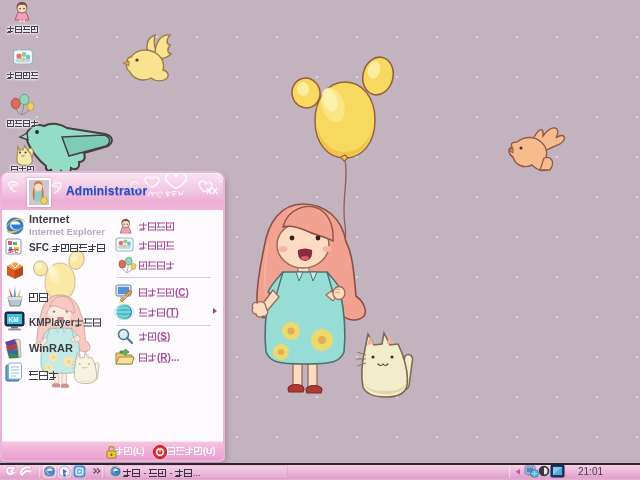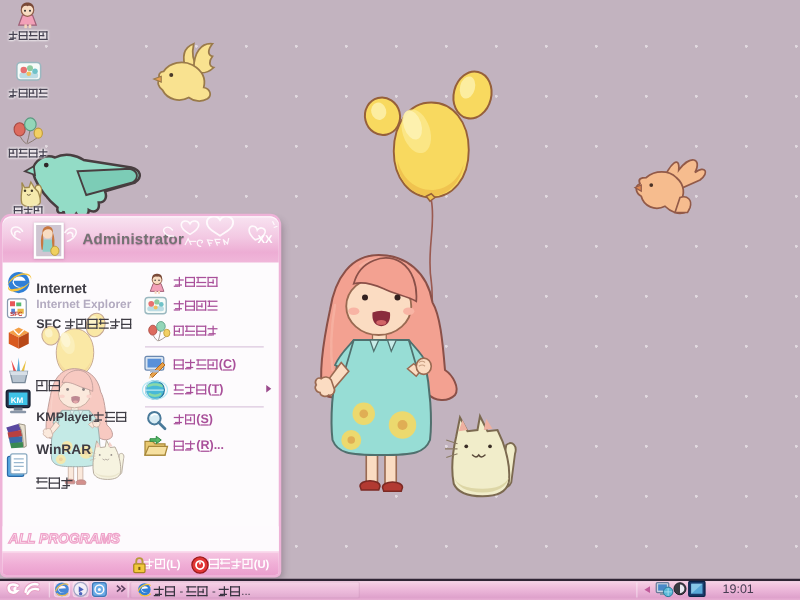--- a/index.html
+++ b/index.html
@@ -27,26 +27,26 @@
 .lbl{position:absolute;text-align:center;white-space:nowrap;filter:drop-shadow(0 0 1px rgba(255,255,255,.95)) drop-shadow(0 0 1px rgba(255,255,255,.8));}
 
 #menu{position:absolute;left:2px;top:173px;width:221px;height:287px;
  border-radius:7px 7px 3px 3px;background:#fdfbfd;
  box-shadow:0 0 0 2px #eeb3d8, 3px 3px 6px rgba(60,40,60,.3);}
 #mhead{position:absolute;left:0;top:0;width:221px;height:37px;border-radius:7px 7px 0 0;
  background:linear-gradient(#f8e3f1 0%,#f3c9e3 45%,#edadd4 78%,#f0b7da 100%);
  box-shadow:inset 0 1px 0 #fdf4fa;}
 #mpic{position:absolute;left:25px;top:5px;width:20px;height:25px;background:#cfc3cf;
  border:2px solid #fff;box-shadow:0 0 2px rgba(150,80,120,.5);}
-#madmin{position:absolute;left:64px;top:11px;font-size:12px;font-weight:bold;color:#737373;
+#madmin{position:absolute;left:64px;top:11px;font-size:12px;font-weight:bold;color:#1d4ed8;
  text-shadow:0 1px 1px rgba(170,90,140,.6);letter-spacing:.2px;}
 #mxx{position:absolute;left:204px;top:13px;font-size:9px;font-weight:bold;color:#fff;}
 #mbody{position:absolute;left:3px;top:37px;width:216px;height:211px;background:#fdfbfd;}
 .mi{position:absolute;height:24px;}
-.mi .t{position:absolute;left:22px;top:50%;transform:translateY(-50%);font-size:11px;font-weight:bold;color:#3e3c44;white-space:nowrap;margin-top:12px;}
+.mi .t{position:absolute;left:22px;top:50%;transform:translateY(-50%);font-size:11px;font-weight:bold;color:#3e3c44;white-space:nowrap;}
 .ri{position:absolute;height:18px;}
 .ri .t{position:absolute;left:28px;top:50%;transform:translateY(-50%);font-size:10px;font-weight:bold;color:#a9509a;white-space:nowrap;}
 .sep{position:absolute;left:8px;width:95px;height:1px;background:#dcc8de;}
 #mprog{position:absolute;left:0px;top:248px;width:221px;height:20px;background:#fdfafd;
  font-size:11px;font-weight:bold;font-style:italic;color:#fff;line-height:20px;padding-left:5px;box-sizing:border-box;
  -webkit-text-stroke:1px #efa3ca;letter-spacing:0px;}
 #mfoot{position:absolute;left:0;top:268px;width:221px;height:19px;border-radius:0 0 3px 3px;
  background:linear-gradient(#f6c7e2 0%,#f0aed6 55%,#ea9fce 100%);box-shadow:inset 0 1px 0 #fbe3f2;}
 .ft{position:absolute;top:50%;transform:translateY(-50%);font-size:9px;color:#fff;font-weight:bold;white-space:nowrap;}
 
@@ -189,21 +189,20 @@
    <use href="#cat" transform="translate(-105,16) scale(.49)"></use>
   </g>
   <clipPath id="lcol">
         <rect x="3" y="37" width="106" height="211"></rect>
       </clipPath>
  </svg>
  <div id="mhead"></div>
  <div id="mpic"></div>
  <div id="madmin">Administrator</div>
  <div id="mxx">XX</div>
- <div id="mprog">ALL PROGRAMS</div>
  <div id="mfoot">
   <div class="ft" style="left:113px"><i class="hz c2 s8"></i><i class="hz c4 s8"></i>(L)</div>
   <div class="ft" style="left:165px"><i class="hz c1 s8"></i><i class="hz c3 s8"></i><i class="hz c2 s8"></i><i class="hz c4 s8"></i>(U)</div>
  </div>
  <div class="mi" style="left:5px;top:45px;width:100px">
    <div class="t" style="top:7px">Internet<br><span style="font-weight:bold;color:#b3abc0;font-size:9.5px">Internet Explorer</span></div>
     </div>
  <div class="mi" style="left:5px;top:62px;width:100px">
       <div class="t" style="color:#3e3c44"><span style="font-size:10px">SFC</span> <i class="hz c2 s8"></i><i class="hz c4 s8"></i><i class="hz c1 s8"></i><i class="hz c3 s8"></i><i class="hz c2 s8"></i><i class="hz c1 s8"></i></div>
     </div>
@@ -359,21 +358,21 @@
 <div id="bar"></div>
 <div style="position:absolute;left:39px;top:466px;width:1px;height:12px;background:rgba(255,255,255,.45)"></div>
 <div style="position:absolute;left:102px;top:466px;width:1px;height:12px;background:rgba(255,255,255,.45)"></div>
 <div style="position:absolute;left:509px;top:466px;width:1px;height:12px;background:rgba(255,255,255,.45)"></div>
 <div class="qlb" style="left:43px"></div>
 <div class="qlb" style="left:58px"></div>
 <div class="qlb" style="left:73px"></div>
 <div id="task">
     <div class="tt"><i class="hz c2 s8" style="color:#3a3442"></i><i class="hz c1 s8" style="color:#3a3442"></i><span style="font-size:9px"> - </span><i class="hz c3 s8" style="color:#3a3442"></i><i class="hz c4 s8" style="color:#3a3442"></i><span style="font-size:9px"> - </span><i class="hz c2 s8" style="color:#3a3442"></i><i class="hz c1 s8" style="color:#3a3442"></i><span style="font-size:9px">...</span></div>
   </div>
-<div id="clock">19:01</div>
+<div id="clock">21:01</div>
 <svg width="640" height="480" viewBox="0 0 640 480" style="pointer-events:none">
   <g id="wings">
    <g stroke="#e8a2c6" stroke-width="3.6" fill="none" stroke-linecap="round">
     <path d="M14 468.5 C9.5 466.5 6.5 468 7 471 C7.5 474 11 475.2 13.5 472.8"></path>
     <path d="M20.5 473.5 C21 469 25.5 466.5 30 467.5 M22 475 C24 471.5 27.5 470.5 30.5 471.5"></path>
    </g>
    <g stroke="#fff" stroke-width="2" fill="none" stroke-linecap="round">
     <path d="M14 468.5 C9.5 466.5 6.5 468 7 471 C7.5 474 11 475.2 13.5 472.8 C11.5 472.6 11 471.2 12.3 470.2"></path>
     <path d="M20.5 473.5 C21 469 25.5 466.5 30 467.5 M22 475 C24 471.5 27.5 470.5 30.5 471.5"></path>
    </g>

